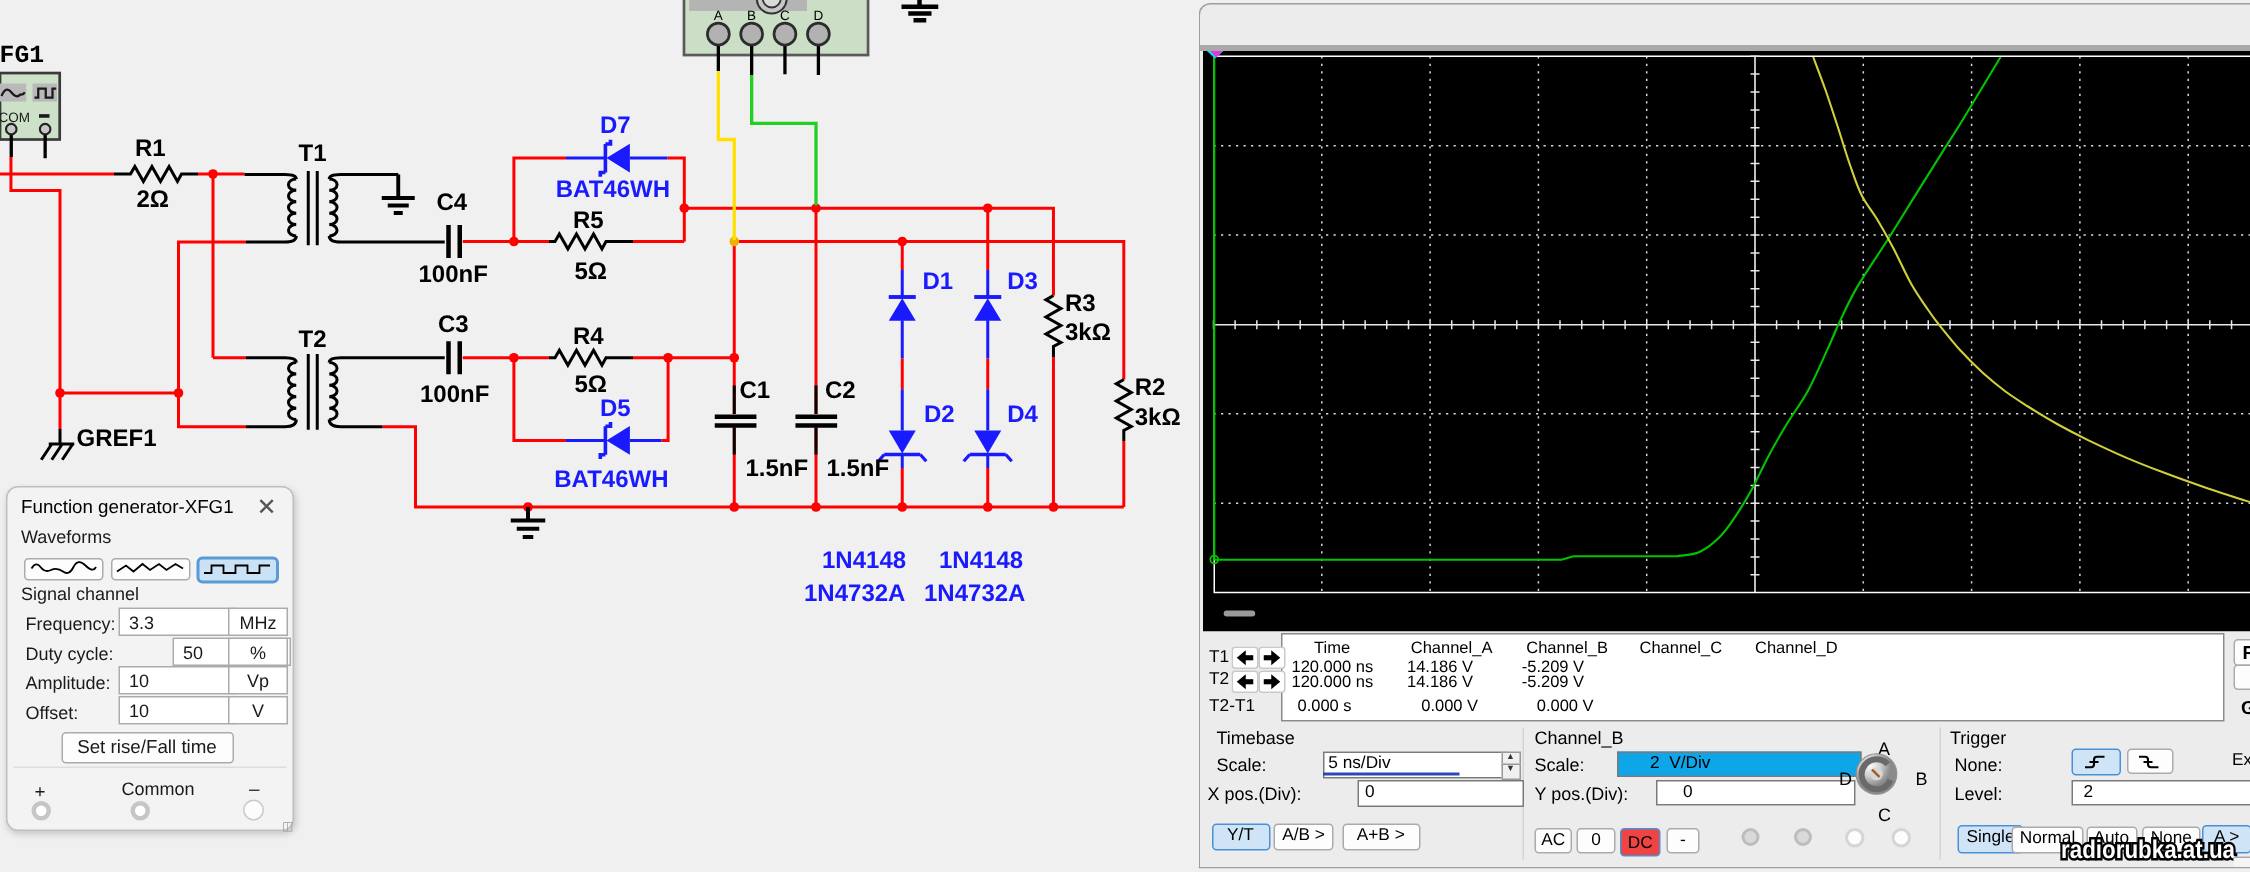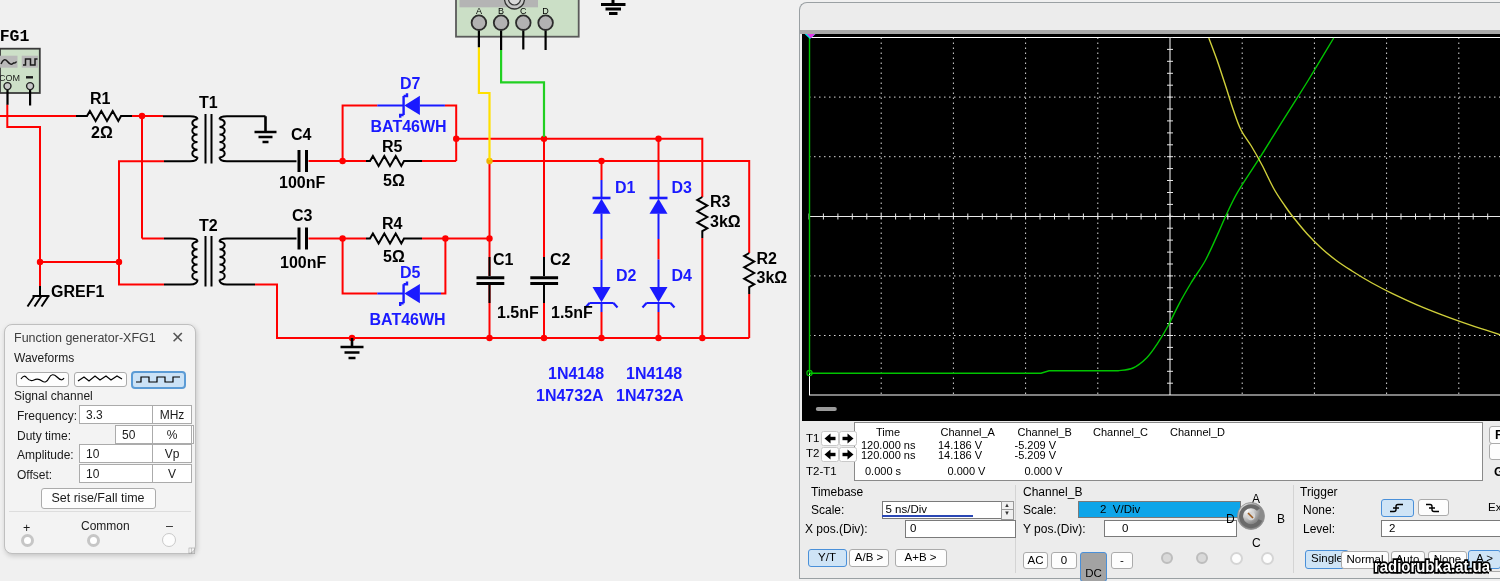--- a/index.html
+++ b/index.html
@@ -197,40 +197,40 @@
 <text x="616" y="281">D2</text>
         <text x="671.5" y="281">D4</text>
 <text x="548" y="378.5">1N4148</text>
         <text x="626" y="378.5">1N4148</text>
 <text x="536" y="400.5">1N4732A</text>
         <text x="616" y="400.5">1N4732A</text>
 </g>
 </svg>
 
 <div class="abs" style="left:4px;top:324px;width:190px;height:228px;background:#f3f3f3;border:1px solid #bfbfbf;border-radius:8px;box-shadow:1px 2px 5px rgba(0,0,0,0.18);font-size:12px;color:#1a1a1a;">
-  <div class="abs" style="left:9px;top:6px;font-size:12.5px;color:#404040;">Function generator-XFG1</div>
+  <div class="abs" style="left:9px;top:6px;font-size:12.5px;color:#000000;">Function generator-XFG1</div>
   <div class="abs" style="left:166px;top:3px;font-size:16px;color:#555;">✕</div>
   <div class="abs" style="left:9px;top:26px;">Waveforms</div>
   <div class="abs" style="left:11px;top:47px;width:51px;height:13px;background:#fdfdfd;border:1px solid #ababab;border-radius:3px;">
     <svg width="51" height="12">
           <path d="M4,6 q3,-5 6,-1 t7,2 t8,1 t7,-3 t8,-1 t7,1" stroke="#000" fill="none" stroke-width="1.2"></path>
         </svg></div>
   <div class="abs" style="left:69px;top:47px;width:51px;height:13px;background:#fdfdfd;border:1px solid #ababab;border-radius:3px;">
     <svg width="51" height="12">
           <path d="M3,8 l6,-4 l5,4 l6,-5 l5,4 l6,-4 l5,4 l6,-4 l5,3" stroke="#000" fill="none" stroke-width="1.2"></path>
         </svg></div>
   <div class="abs" style="left:125.5px;top:45.5px;width:51px;height:14px;background:#cbe2f6;border:2px solid #5b9bd5;border-radius:4px;">
     <svg width="51" height="13">
           <path d="M3,9 h5 v-5 h8 v5 h8 v-5 h8 v5 h8 v-5 h7" stroke="#000" fill="none" stroke-width="1.2"></path>
         </svg></div>
   <div class="abs" style="left:9px;top:63.5px;">Signal channel</div>
   <div class="abs" style="left:12px;top:84px;">Frequency:</div>
   <div class="abs" style="left:74px;top:80px;width:71px;height:15px;background:#fff;border:1px solid #ababab;padding:2px 0 0 6px;">3.3</div>
   <div class="abs" style="left:147px;top:80px;width:38px;height:15px;background:#fff;border:1px solid #ababab;padding:2px 0 0 0;text-align:center;">MHz</div>
-  <div class="abs" style="left:12px;top:103.5px;">Duty time:</div>
+  <div class="abs" style="left:12px;top:103.5px;">Duty cycle:</div>
   <div class="abs" style="left:74px;top:99.5px;width:71px;height:15px;background:#fff;border:1px solid #ababab;padding:2px 0 0 6px;margin-left:36px;">50</div>
   <div class="abs" style="left:147px;top:99.5px;width:38px;height:15px;background:#fff;border:1px solid #ababab;padding:2px 0 0 0;text-align:center;">%</div>
   <div class="abs" style="left:12px;top:123px;">Amplitude:</div>
   <div class="abs" style="left:74px;top:119px;width:71px;height:15px;background:#fff;border:1px solid #ababab;padding:2px 0 0 6px;">10</div>
   <div class="abs" style="left:147px;top:119px;width:38px;height:15px;background:#fff;border:1px solid #ababab;padding:2px 0 0 0;text-align:center;">Vp</div>
   <div class="abs" style="left:12px;top:142.5px;">Offset:</div>
   <div class="abs" style="left:74px;top:138.5px;width:71px;height:15px;background:#fff;border:1px solid #ababab;padding:2px 0 0 6px;">10</div>
   <div class="abs" style="left:147px;top:138.5px;width:38px;height:15px;background:#fff;border:1px solid #ababab;padding:2px 0 0 0;text-align:center;">V</div>
   <div class="abs" style="left:35.5px;top:162.5px;width:113px;height:17px;background:#fdfdfd;border:1px solid #ababab;border-radius:3px;text-align:center;padding-top:2px;font-weight:400;font-size:12.5px;">Set rise/Fall time</div>
   <div class="abs" style="left:4px;top:186px;width:182px;border-top:1px solid #dddddd;"></div>
@@ -330,21 +330,21 @@
     <div class="abs" style="left:47px;top:127.5px;width:38px;height:15px;background:#fdfdfd;border:1px solid #ababab;border-radius:3px;text-align:center;padding-top:1px;">A/B &gt;</div>
     <div class="abs" style="left:92.5px;top:127.5px;width:50px;height:15px;background:#fdfdfd;border:1px solid #ababab;border-radius:3px;text-align:center;padding-top:1px;">A+B &gt;</div>
 
     <div class="abs" style="left:221px;top:64px;font-size:12px;">Channel_B</div>
     <div class="abs" style="left:221px;top:82px;font-size:12px;">Scale:</div>
     <div class="abs" style="left:276px;top:79.5px;width:140px;height:14px;background:#0ea5e9;border:1px solid #7a7a7a;padding:1px 0 0 21px;">2&nbsp; V/Div</div>
     <div class="abs" style="left:221px;top:101px;font-size:12px;">Y pos.(Div):</div>
     <div class="abs" style="left:302px;top:98.5px;width:114px;height:14px;background:#fff;border:1px solid #7a7a7a;padding:1px 0 0 17px;">0</div>
     <div class="abs" style="left:221px;top:131px;width:23px;height:14px;background:#fdfdfd;border:1px solid #ababab;border-radius:3px;text-align:center;padding-top:1px;">AC</div>
     <div class="abs" style="left:249px;top:131px;width:24px;height:14px;background:#fdfdfd;border:1px solid #ababab;border-radius:3px;text-align:center;padding-top:1px;">0</div>
-    <div class="abs" style="left:278px;top:130.5px;width:25px;height:14px;background:#a3a3a3;border:1.5px solid #4a90d9;border-radius:3px;text-align:center;padding-top:14px;">DC</div>
+    <div class="abs" style="left:278px;top:130.5px;width:25px;height:14px;background:#ef4444;border:1.5px solid #4a90d9;border-radius:3px;text-align:center;padding-top:3px;">DC</div>
     <div class="abs" style="left:309px;top:131px;width:20px;height:14px;background:#fdfdfd;border:1px solid #ababab;border-radius:3px;text-align:center;padding-top:1px;">-</div>
 
     <div class="abs" style="left:450px;top:70.5px;font-size:12px;">A</div>
     <div class="abs" style="left:424px;top:90.5px;font-size:12px;">D</div>
     <div class="abs" style="left:475px;top:90.5px;font-size:12px;">B</div>
     <div class="abs" style="left:450px;top:114.5px;font-size:12px;">C</div>
     <svg class="abs" style="left:434px;top:80px;" width="30" height="30">
       <defs>
             <radialGradient id="kn" cx="35%" cy="30%">
               <stop offset="0%" stop-color="#fafafa"></stop>

